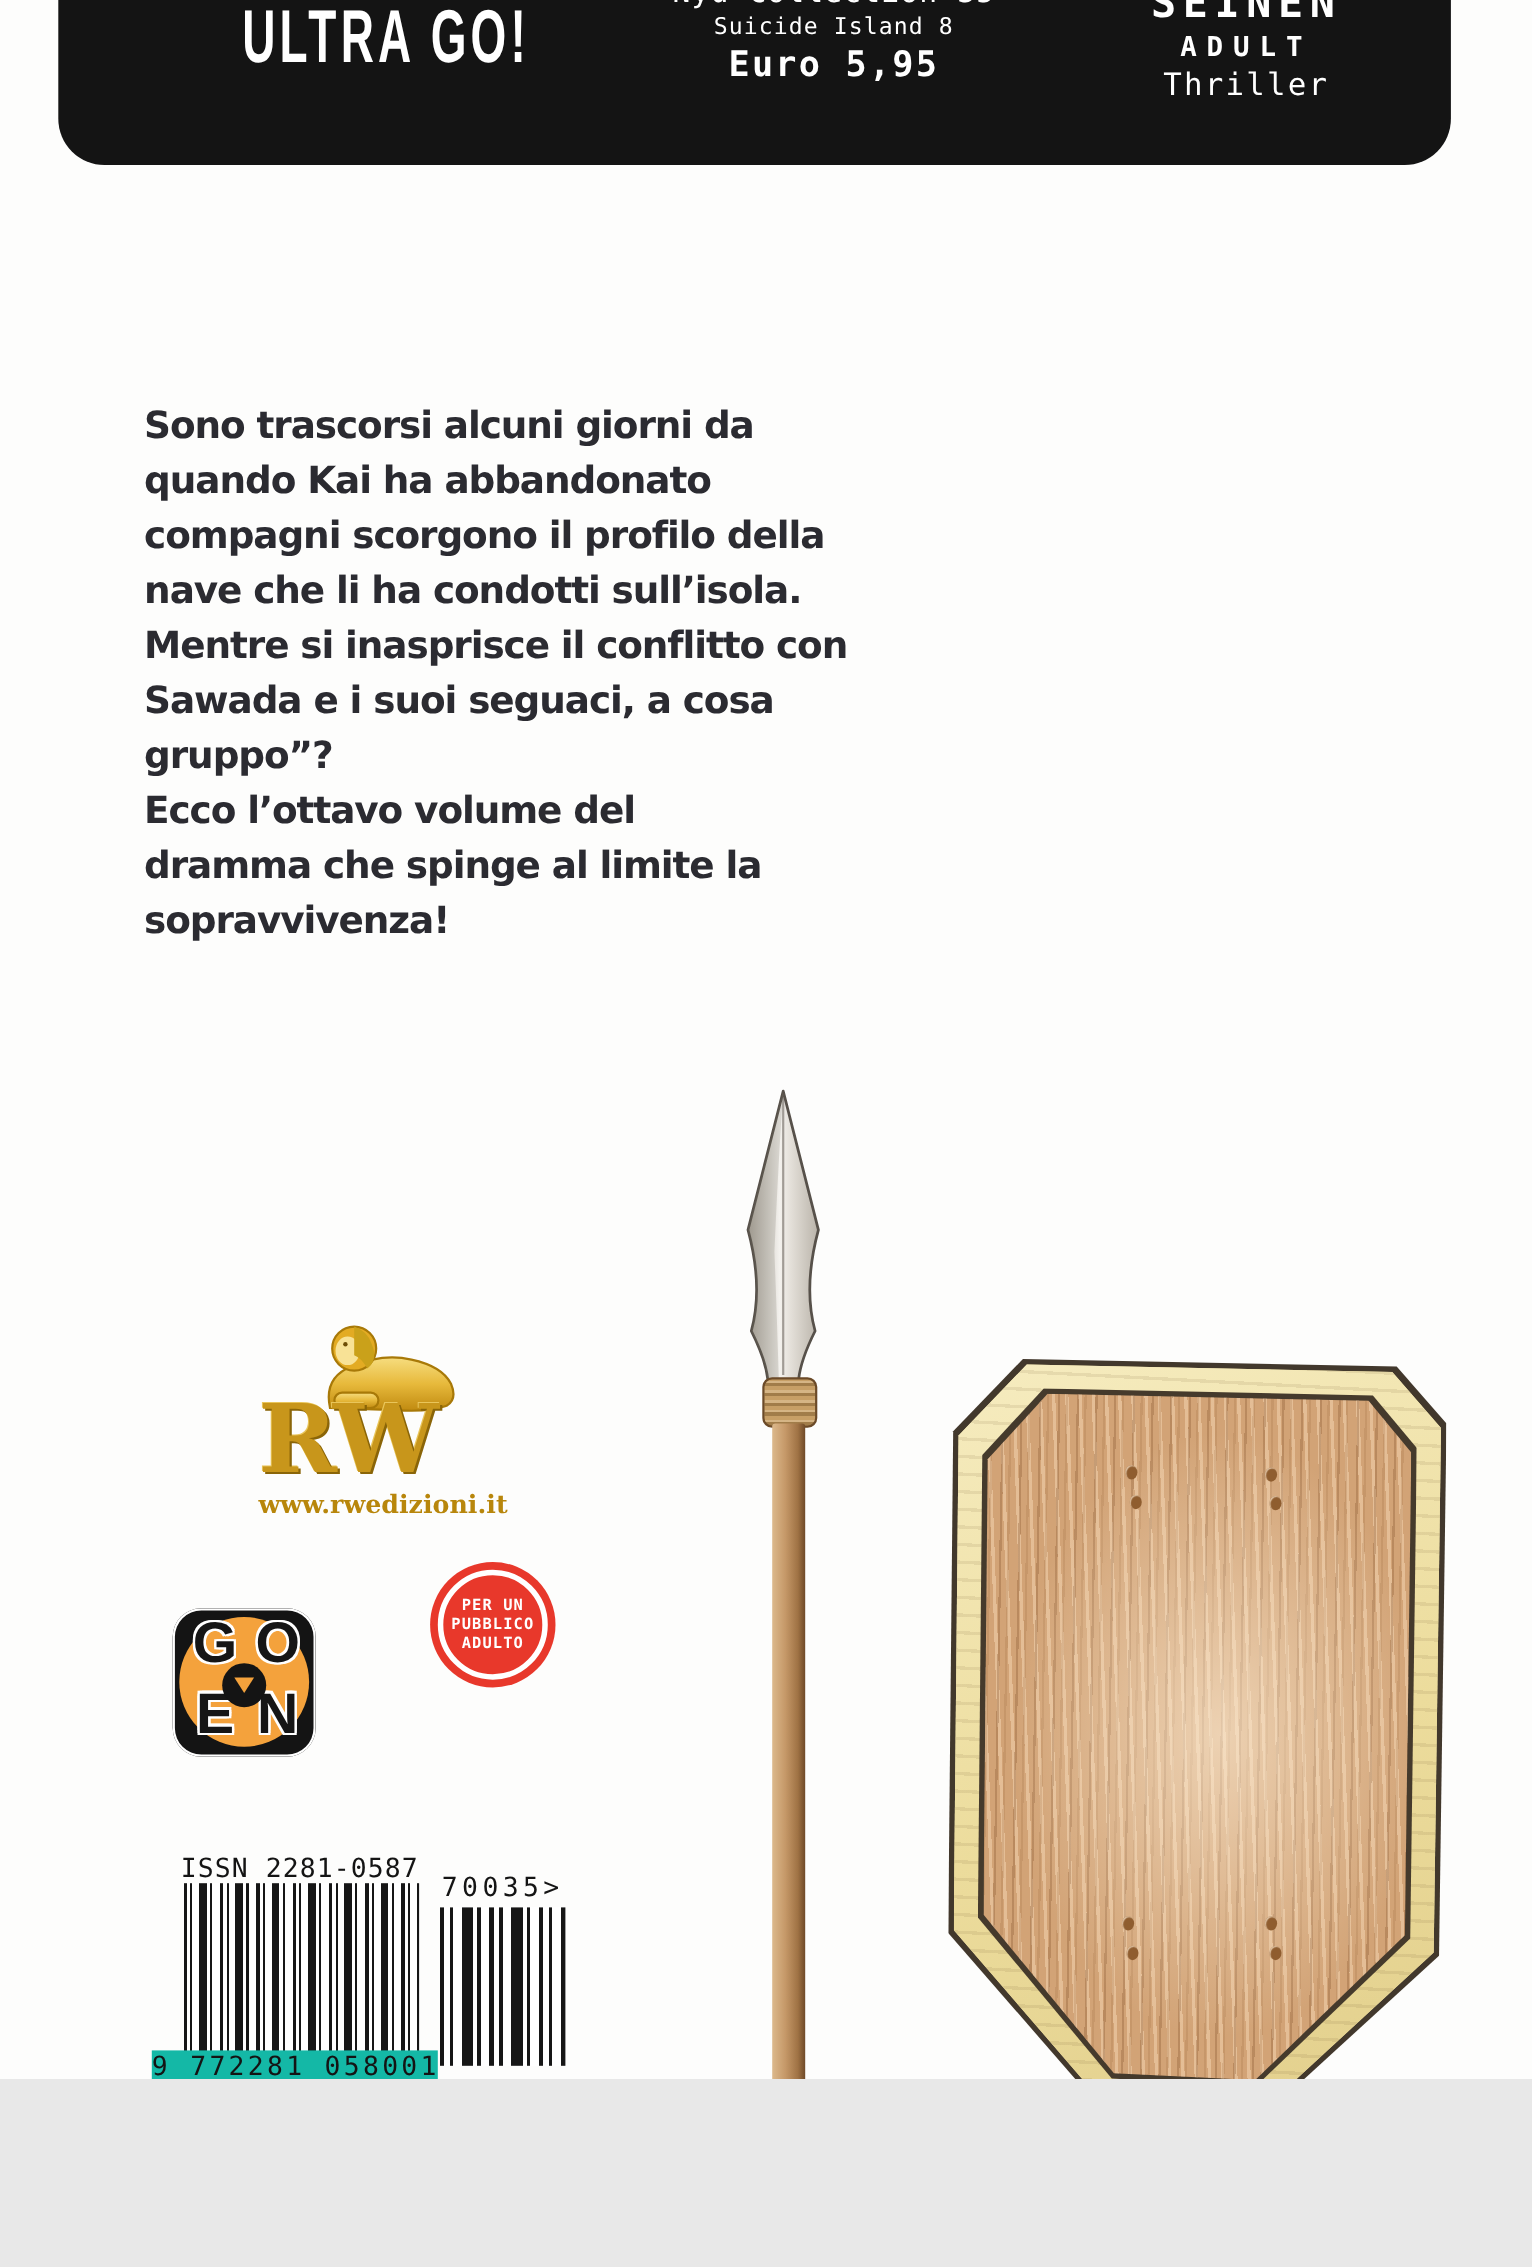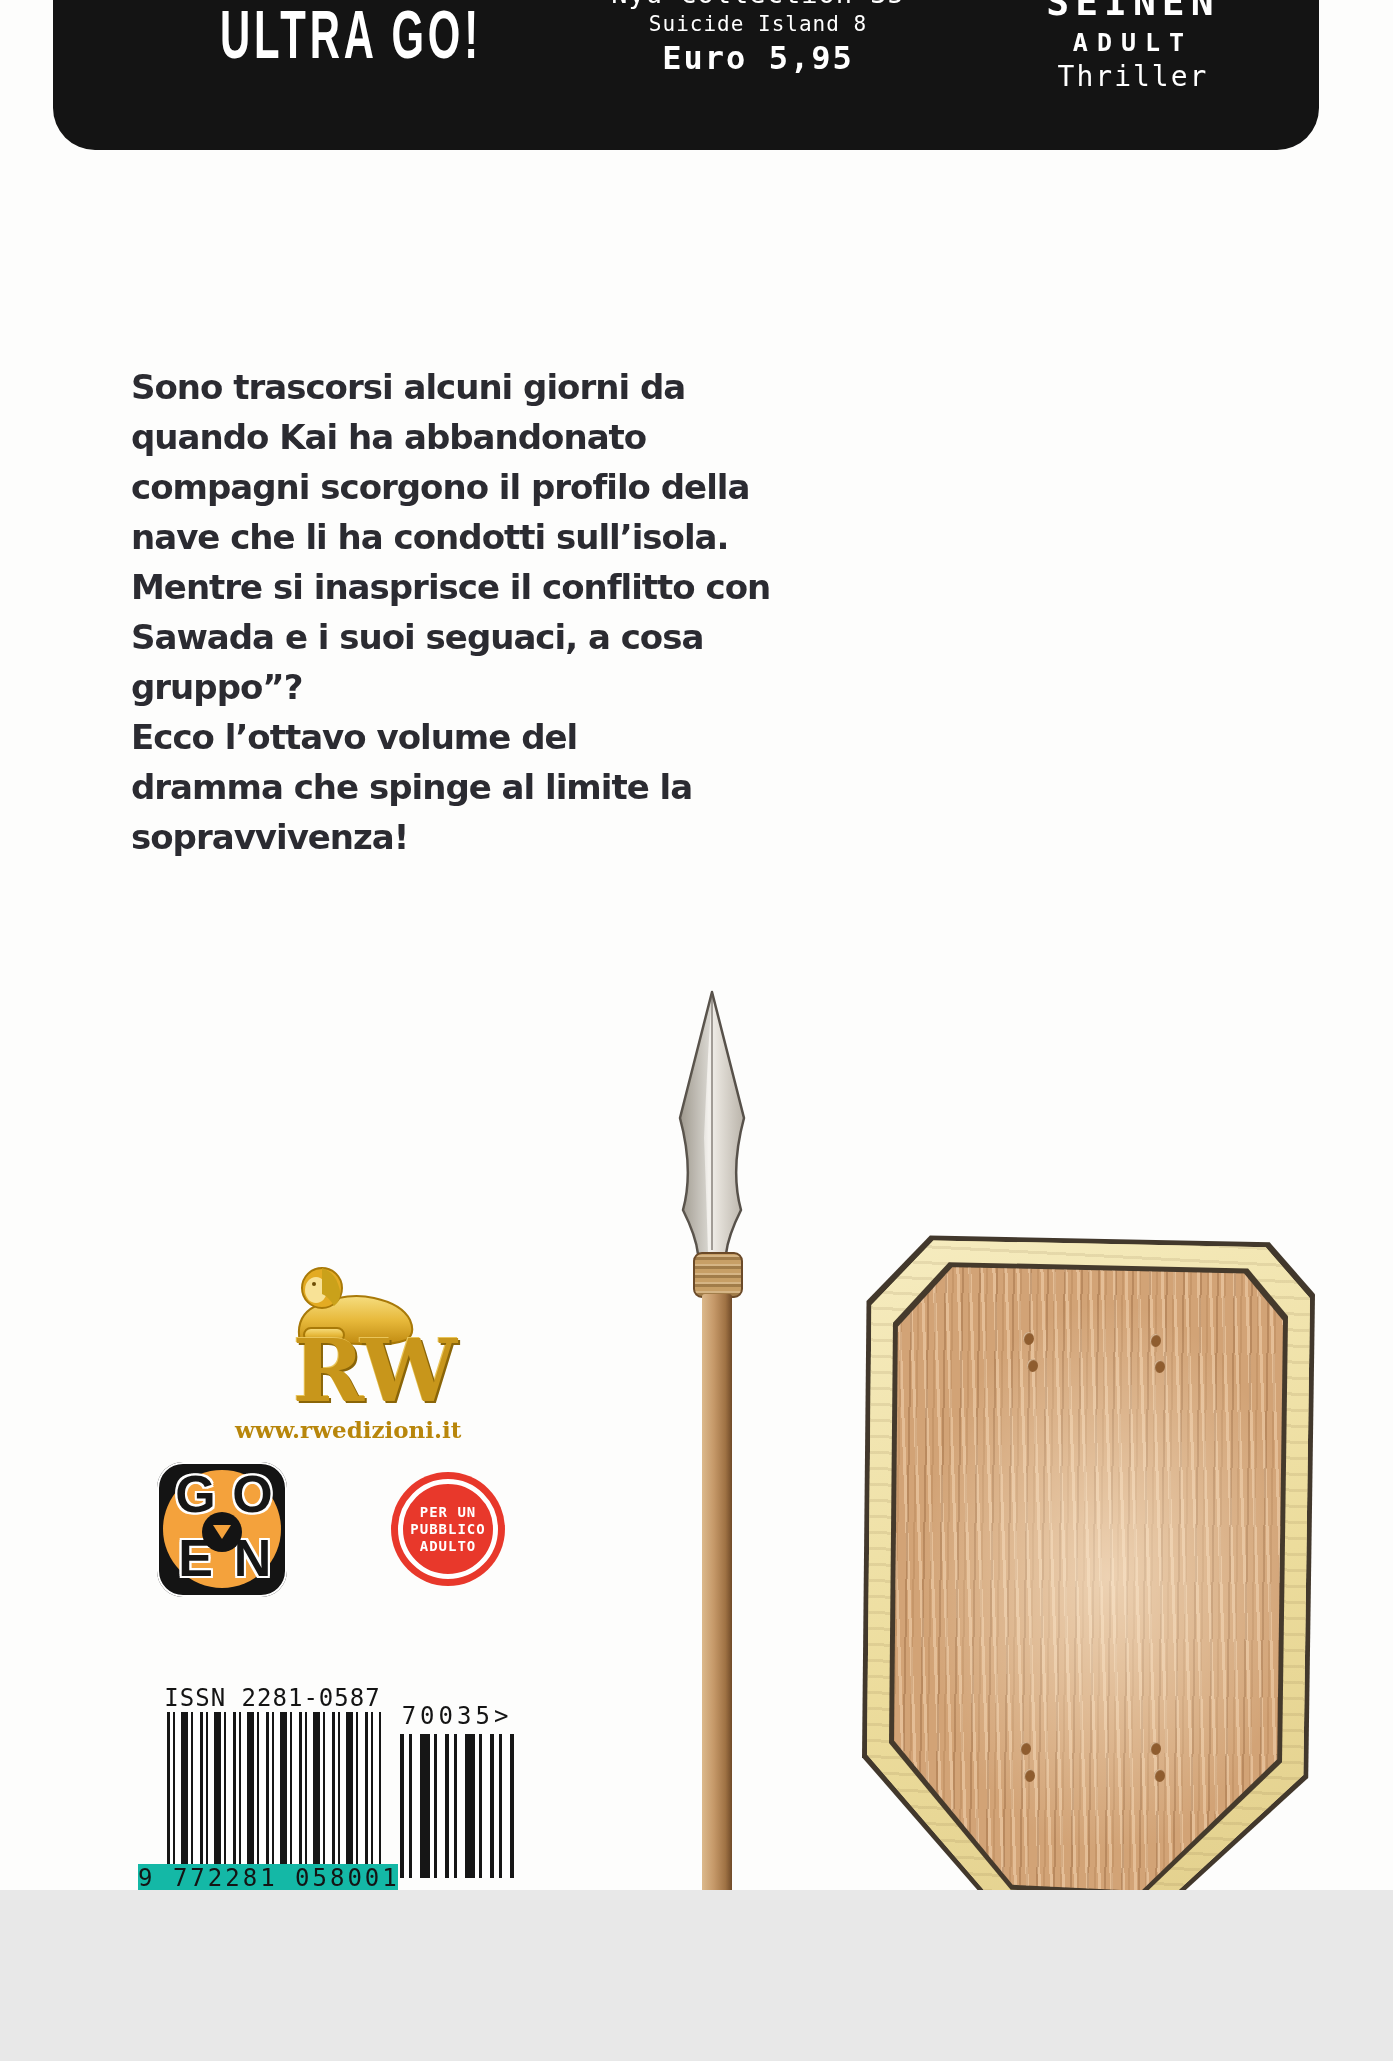--- a/index.html
+++ b/index.html
@@ -37,21 +37,21 @@
   .hr3 { font-size:28px; letter-spacing:2px; margin-top:3px; }
 
   
   .synopsis {
     position:absolute; left:131px; top:362px; width:700px;
     font-size:34px; font-weight:bold; color:#2b2b31;
     line-height:50px; letter-spacing:-1px; white-space:nowrap;
   }
 
   
-  .rw-logo { position:absolute; left:235px; top:1254px; width:220px; text-align:right; }
+  .rw-logo { position:absolute; left:235px; top:1192px; width:220px; text-align:left; }
   .rw-lion { display:block; margin:0 auto; }
   .rw-text {
     margin-top:-18px;
     font-family:"DejaVu Serif", serif; font-weight:bold;
     font-size:86px; line-height:86px; color:#c8961b; letter-spacing:-2px;
     text-shadow:2px 2px 0 #8a6508, -1px -1px 0 #e9c55a;
   }
   .rw-site {
     margin-top:2px;
     font-family:"DejaVu Serif", serif; font-weight:bold;
@@ -80,21 +80,21 @@
     position:absolute; inset:2px 6px 6px 10px;
     display:grid; grid-template-columns:1fr 1fr; grid-template-rows:1fr 1fr;
     font-family:"Liberation Sans", sans-serif; font-weight:bold;
     font-size:52px; line-height:60px; color:#161616; text-align:center;
     text-shadow:-2px -2px 0 #fff, 2px -2px 0 #fff, -2px 2px 0 #fff, 2px 2px 0 #fff,
                  0 -2px 0 #fff, 0 2px 0 #fff, -2px 0 0 #fff, 2px 0 0 #fff;
   }
 
   
   .badge {
-    position:absolute; left:391px; top:1472px; width:114px; height:114px;
+    position:absolute; left:391px; top:1420px; width:114px; height:114px;
     border-radius:50%; background:#e8382b;text-align:center;
   }
   .badge-inner {
     position:absolute; inset:7px; border-radius:50%;
     border:5px solid #fff; background:#e8382b;
     display:flex; flex-direction:column; justify-content:center; align-items:center;
   }
   .badge-line {
     color:#fff; font-family:"DejaVu Sans Mono", monospace; font-weight:bold;
     font-size:14px; line-height:17px; letter-spacing:1px; white-space:nowrap;

